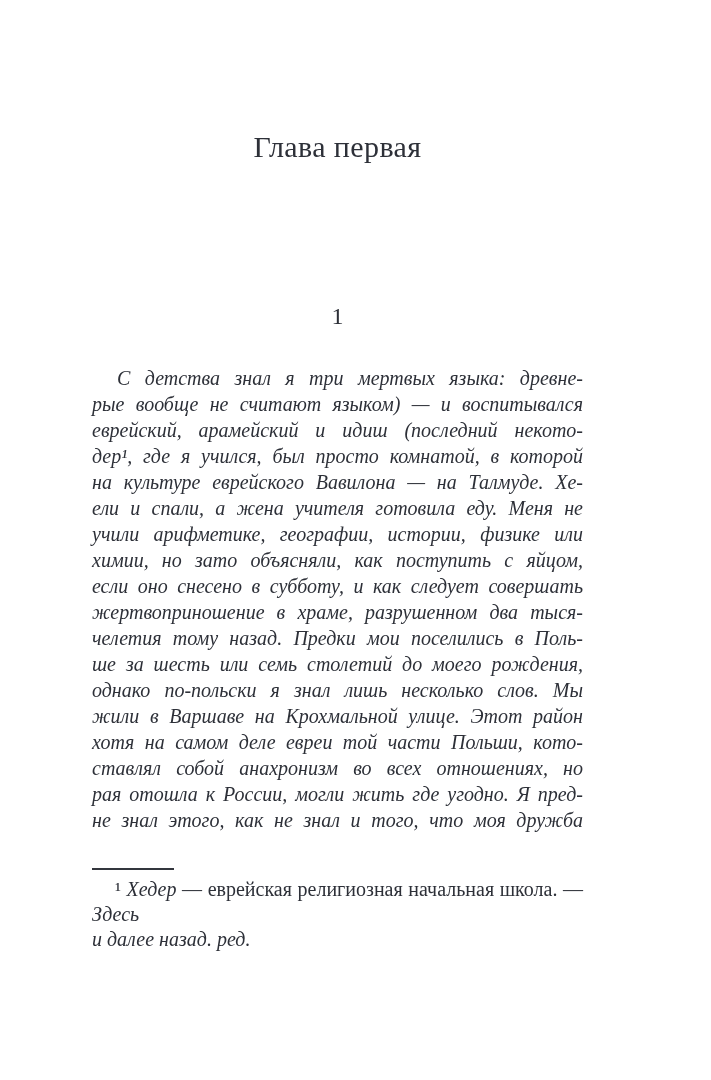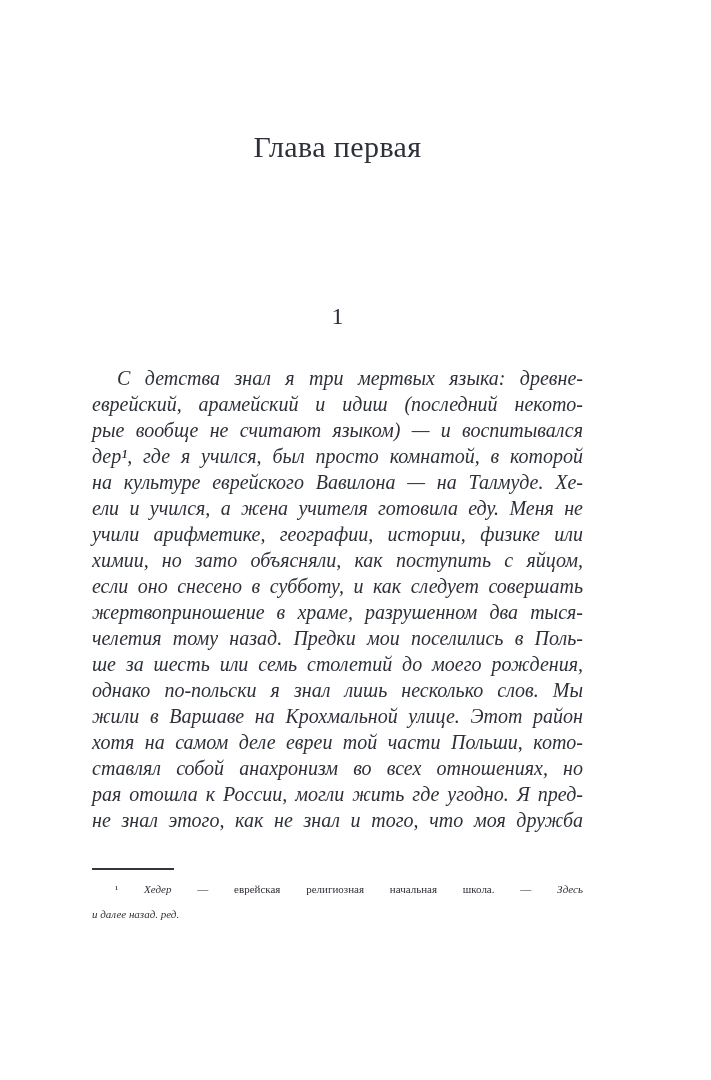--- a/index.html
+++ b/index.html
@@ -54,21 +54,21 @@
     height: 0;
     border-top: 2px solid #33363d;
   }
   .footnote {
     position: absolute;
     left: 92px;
     top: 877px;
     width: 491px;
   }
   .footnote .fn-line {
-    font-size: 11px;
+    font-size: 20px;
     line-height: 25px;
     text-align: justify;
     text-align-last: justify;
     -moz-text-align-last: justify;
   }
   .footnote .fn-line.indent { text-indent: 23px; }
   .footnote .fn-line.no-just {
     text-align: left;
     text-align-last: left;
     -moz-text-align-last: left;
@@ -78,25 +78,25 @@
 </head>
 <body>
 
 <div class="page">
   <h1 class="chapter-title">Глава первая</h1>
 
   <div class="section-number">1</div>
 
   <div class="body-text">
       <div class="line indent">С детства знал я три мертвых языка: древне-</div>
+      <div class="line">рые вообще не считают языком) — и воспитывался</div>
       <div class="line">еврейский, арамейский и идиш (последний некото-</div>
-      <div class="line">рые вообще не считают языком) — и воспитывался</div>
       <div class="line">дер¹, где я учился, был просто комнатой, в которой</div>
       <div class="line">на культуре еврейского Вавилона — на Талмуде. Хе-</div>
-      <div class="line">ели и учился, а жена учителя готовила еду. Меня не</div>
+      <div class="line">ели и спали, а жена учителя готовила еду. Меня не</div>
       <div class="line">учили арифметике, географии, истории, физике или</div>
       <div class="line">химии, но зато объясняли, как поступить с яйцом,</div>
       <div class="line">если оно снесено в субботу, и как следует совершать</div>
       <div class="line">жертвоприношение в храме, разрушенном два тыся-</div>
       <div class="line">челетия тому назад. Предки мои поселились в Поль-</div>
       <div class="line">ше за шесть или семь столетий до моего рождения,</div>
       <div class="line">однако по-польски я знал лишь несколько слов. Мы</div>
       <div class="line">жили в Варшаве на Крохмальной улице. Этот район</div>
       <div class="line">хотя на самом деле евреи той части Польши, кото-</div>
       <div class="line">ставлял собой анахронизм во всех отношениях, но</div>

